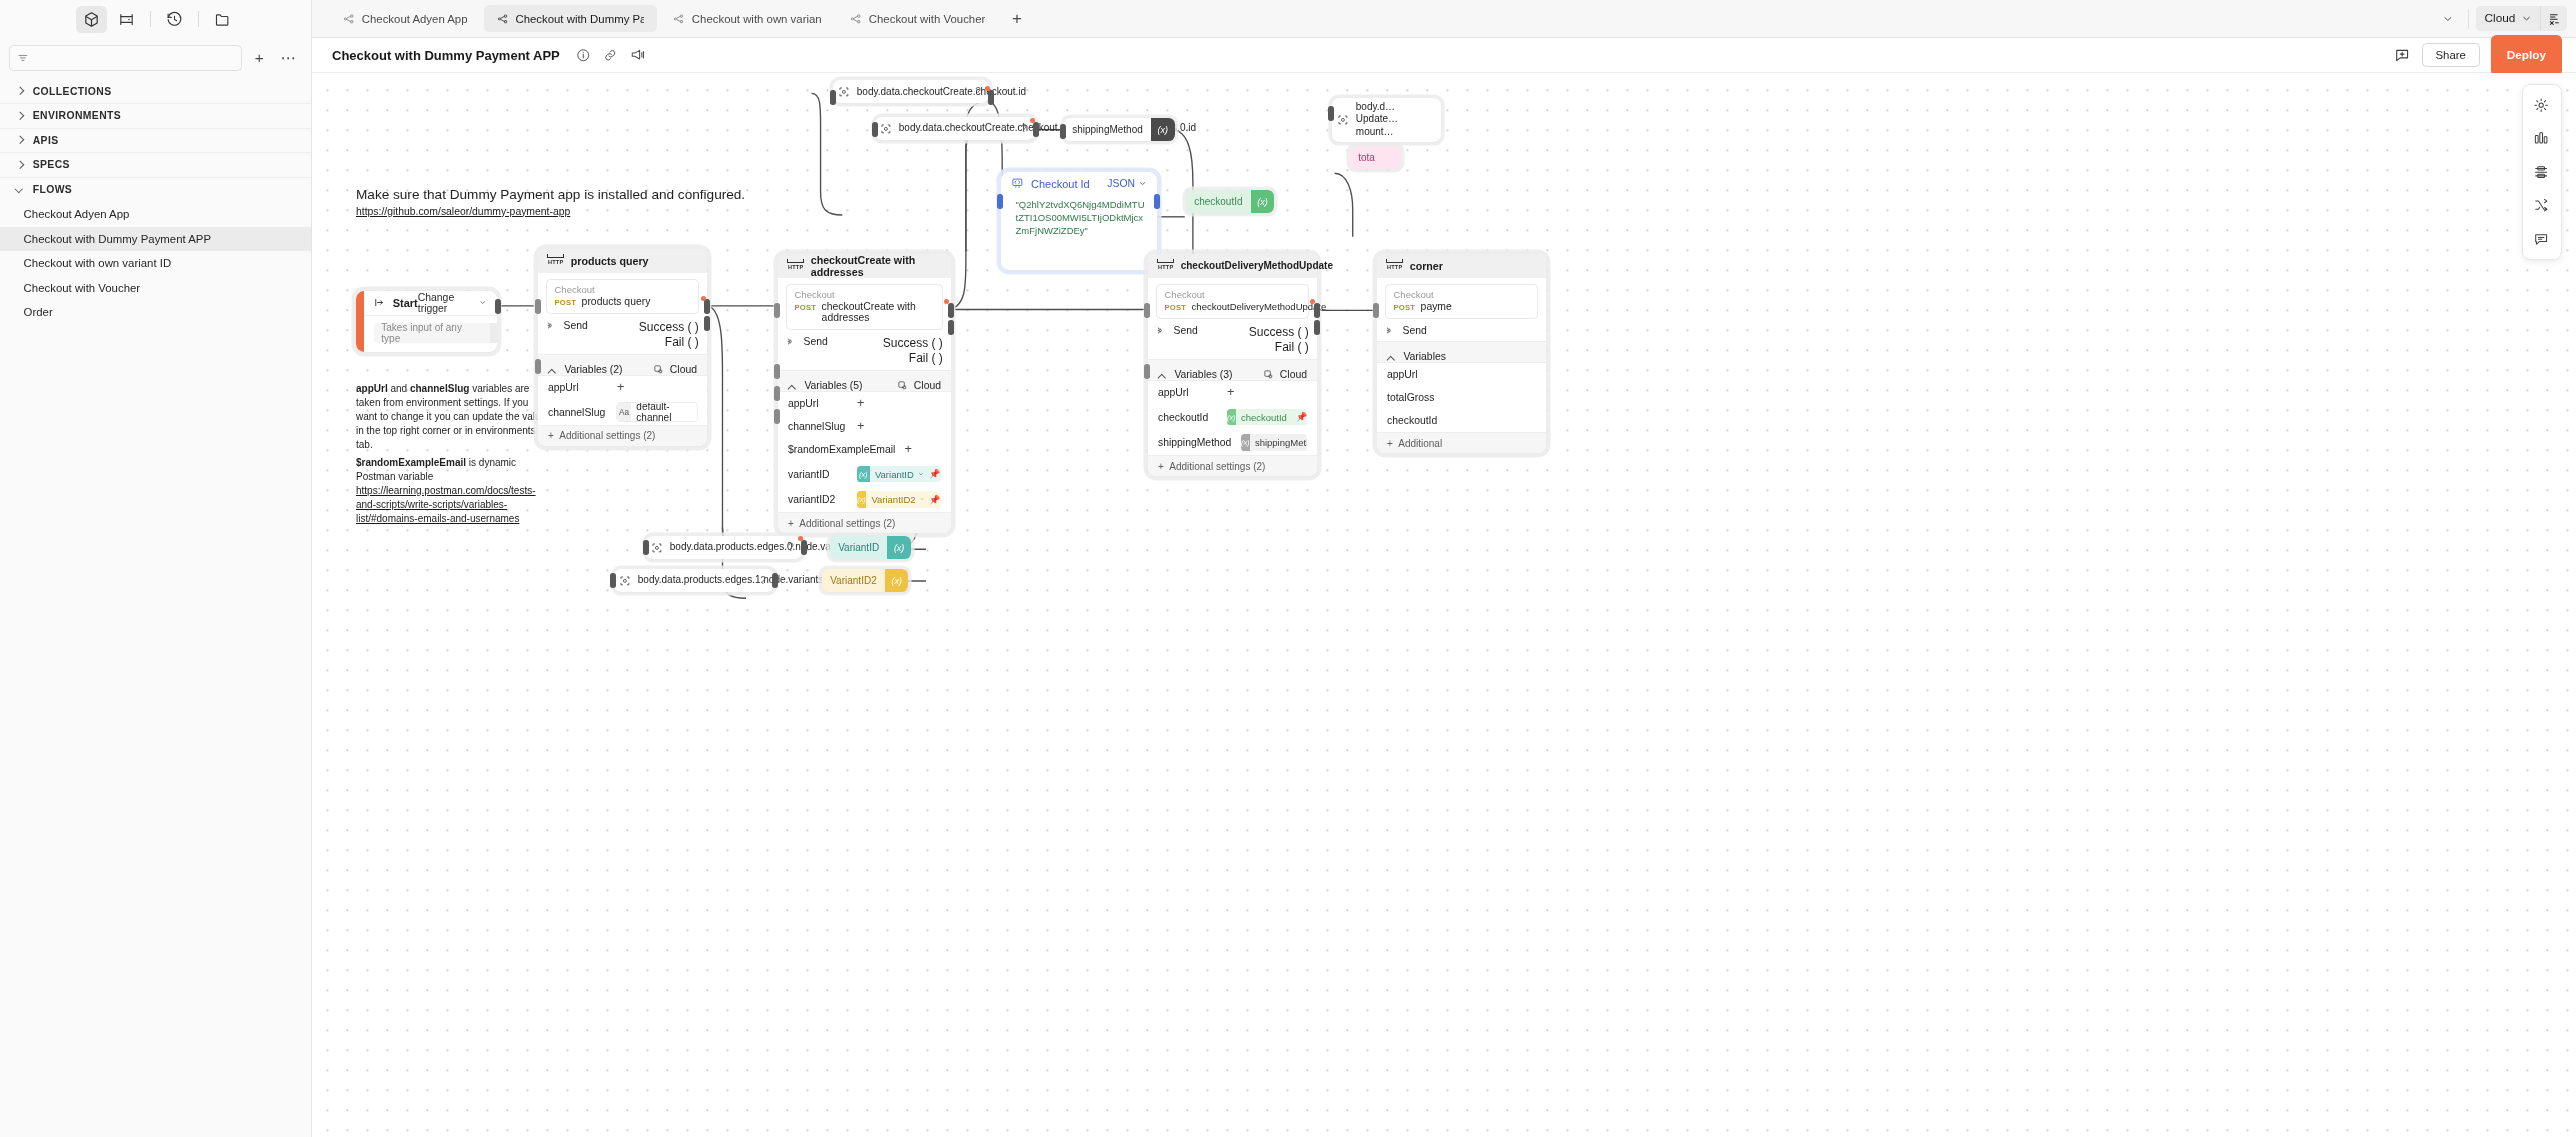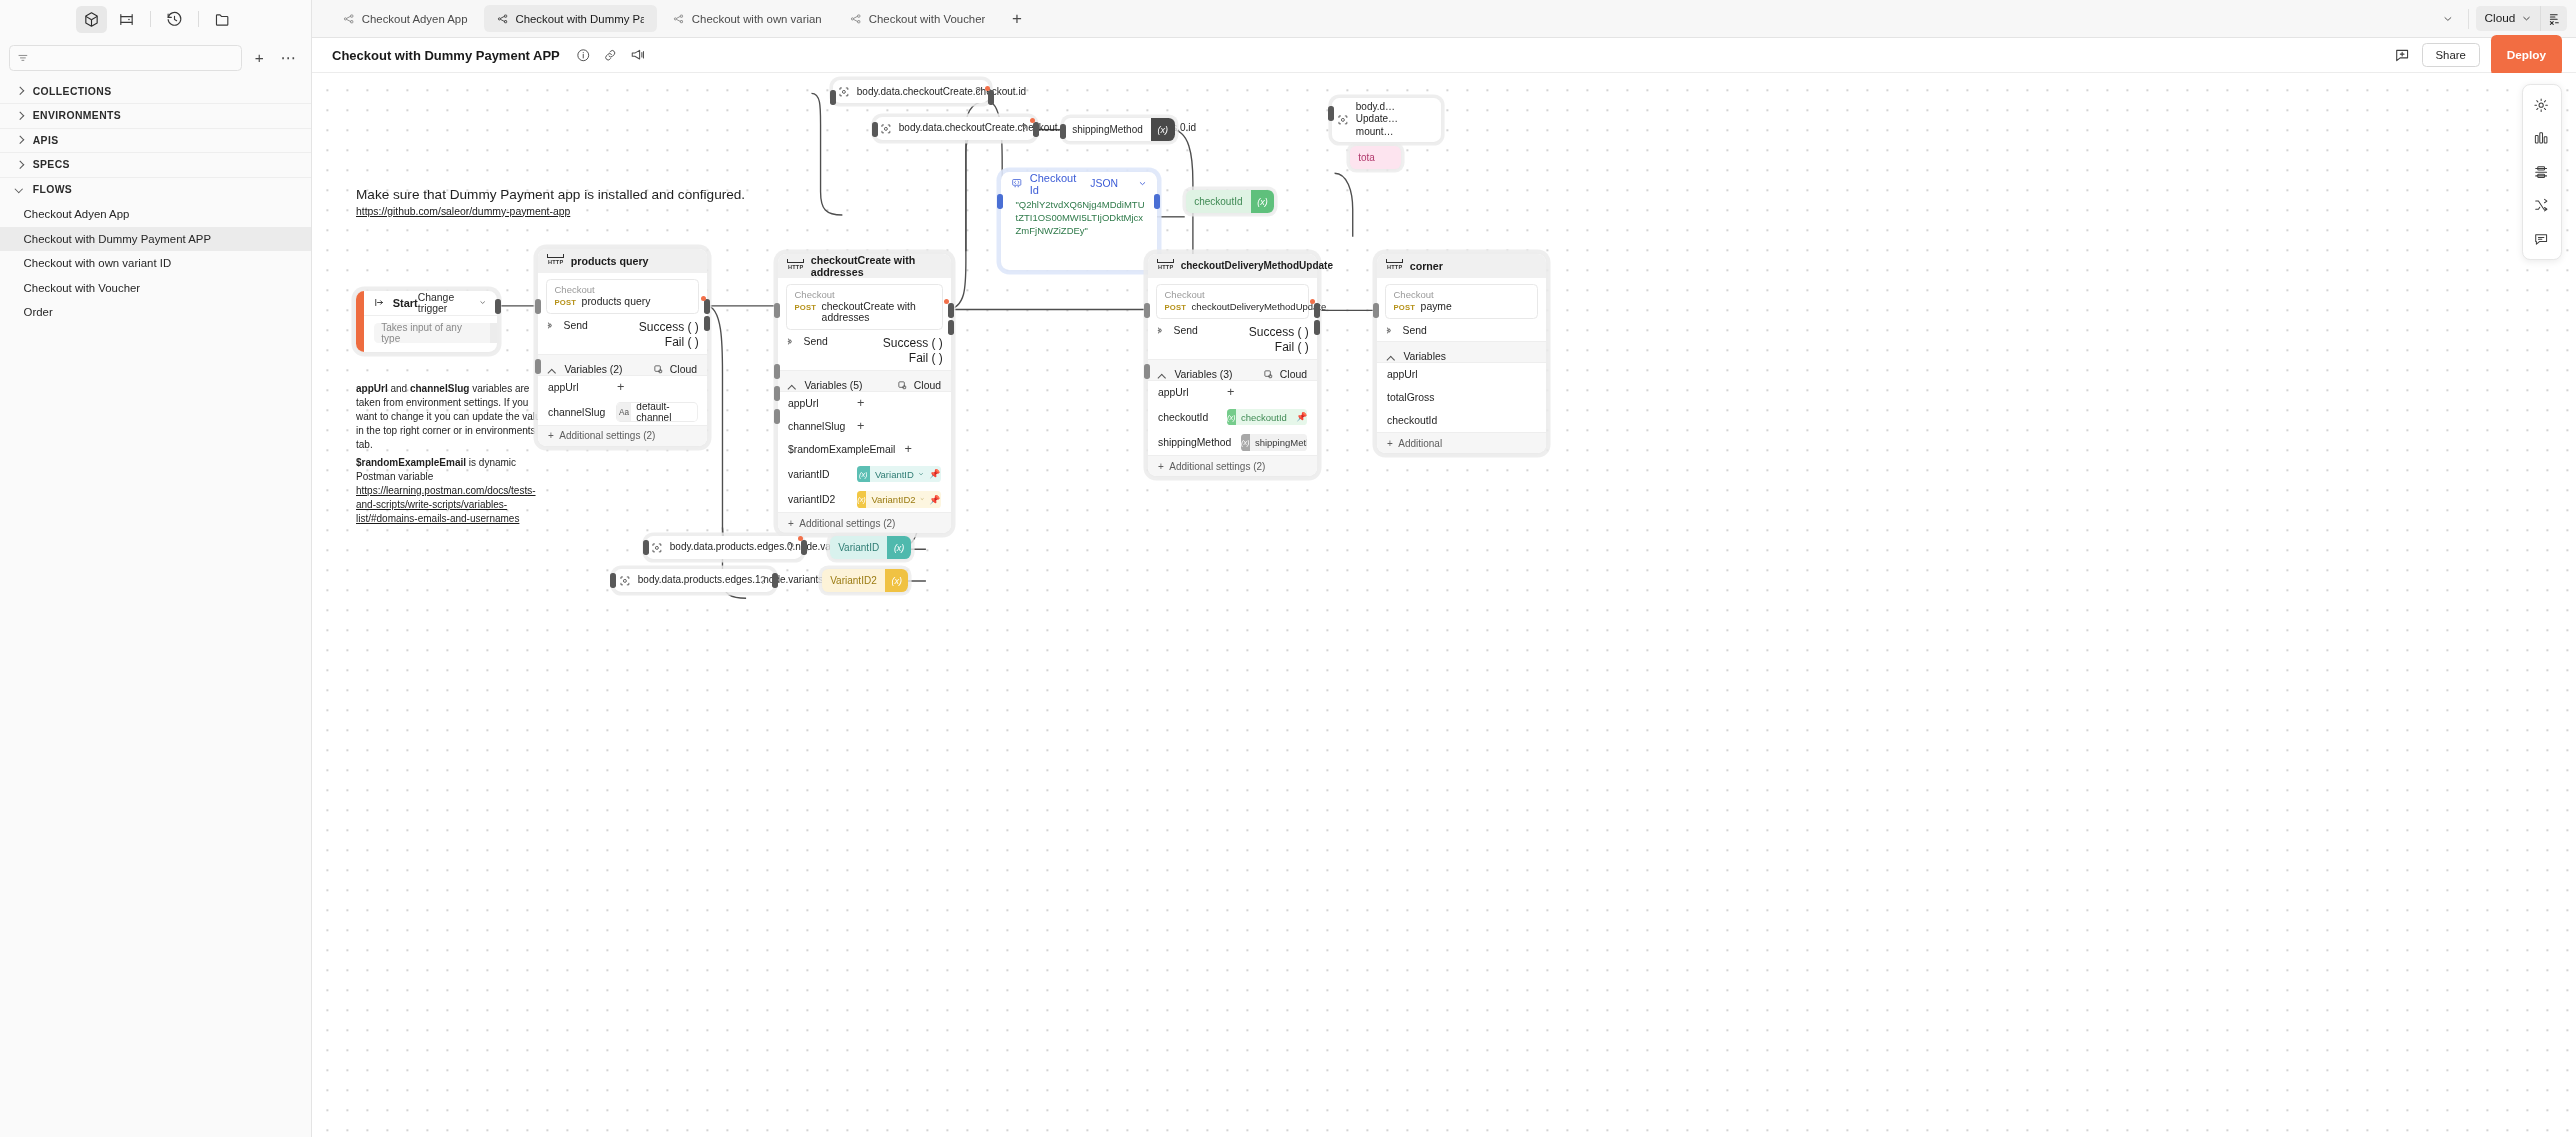--- a/index.html
+++ b/index.html
@@ -203,21 +203,21 @@
   .start-input .arr { margin-left:auto; width:27px; background:#ececec; border-radius:0 4.5px 4.5px 0;
                       display:flex;align-items:center;justify-content:center; color:#444; font-size:11px;}
 
   
   .json-node {
     position:absolute; background:#ffffff; border-radius:8.2px;
     box-shadow:0 0 0 4.5px rgba(222,231,250,.9), 0 0.9px 3.6px rgba(0,0,0,.12);
   }
   .json-head { display:flex; align-items:center; gap:7.3px; height:23.6px; padding:0 10px; }
   .json-title { font-size:11px; font-weight:400; color:#3b5bd6; }
-  .json-type { margin-left:auto; font-size:10.4px; color:#3b5bd6; display:flex;align-items:center;gap:20px;}
+  .json-type { margin-left:auto; font-size:10.4px; color:#3b5bd6; display:flex;align-items:center;gap:3px;}
   .json-body { padding:3.6px 10px 9px 14.5px; font-size:9.5px; color:#2f7a4a; line-height:12.7px;
                word-break:break-all; }
 
   
   .sel {
     position:absolute; background:#ffffff; border-radius:7.3px; display:flex; align-items:center;
     box-shadow:0 0 0 3.6px rgba(235,235,235,.85), 0 0.9px 2.7px rgba(0,0,0,.12);
     font-size:10px; color:#1f1f1f; min-height:23px;
   }
   .sel-ico { width:22px; display:flex; align-items:center; justify-content:center; color:#3a3a3a;

